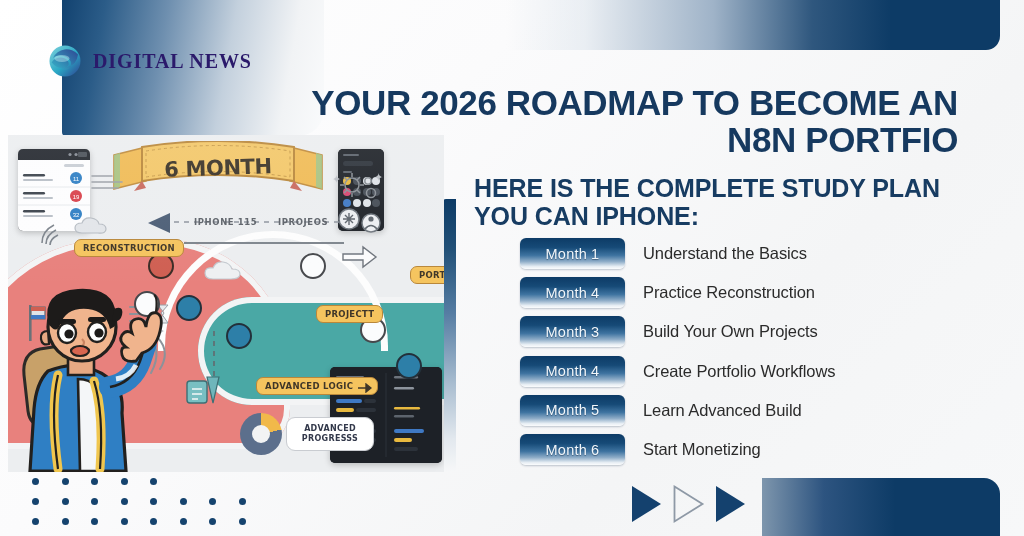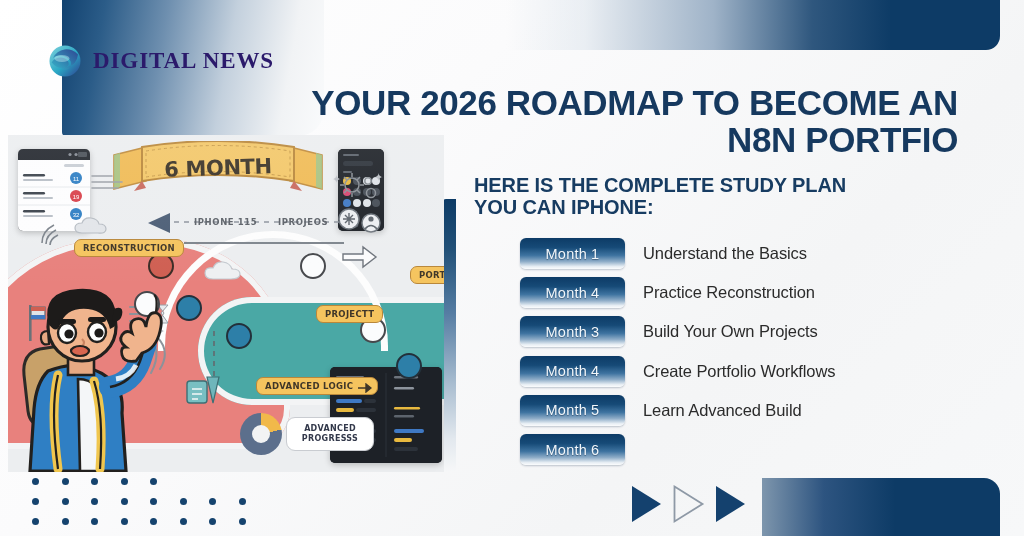--- a/index.html
+++ b/index.html
@@ -72,21 +72,21 @@
   .brand {
     position: absolute;
     left: 48px; top: 44px;
     display: flex; align-items: center; gap: 11px;
     z-index: 6;
   }
   .brand-mark { width: 34px; height: 34px; display: block; }
   .brand-name {
     font-family: "Liberation Serif", serif;
     font-weight: bold;
-    font-size: 23px;
+    font-size: 20px;
     letter-spacing: .9px;
     color: #2b1a6b;
     white-space: nowrap;
   }
 
   
   .headline {
     position: absolute;
     left: 196px; top: 84px;
     width: 762px;
@@ -98,21 +98,21 @@
     color: #16395f;
     z-index: 5;
   }
 
   
   .subhead {
     position: absolute;
     left: 474px; top: 174px;
     width: 470px;
     font-weight: bold;
-    font-size: 20px;
+    font-size: 25px;
     line-height: 1.12;
     letter-spacing: -0.1px;
     color: #173c62;
     z-index: 5;
   }
 
   
   .plan {
     position: absolute;
     left: 478px; top: 234px;
@@ -401,20 +401,21 @@
       <div class="badge">
         <span class="badge-label">Month 5</span>
       </div>
       <div class="plan-text">Learn Advanced Build</div>
     </div>
 
     <div class="plan-row">
       <div class="badge">
         <span class="badge-label">Month 6</span>
       </div>
+      <div class="plan-text">Start Monetizing</div>
     </div>
 
   </div>
 
   <div class="triangles">
     <svg class="tri" width="34" height="40" viewBox="0 0 34 40">
       <path d="M2 2 L31 20 L2 38 Z" fill="#14416e"></path>
     </svg>
     <svg class="tri" width="34" height="40" viewBox="0 0 34 40">
       <path d="M2.5 2.5 L30.5 20 L2.5 37.5 Z" fill="none" stroke="#8e99a6" stroke-width="1.8"></path>

